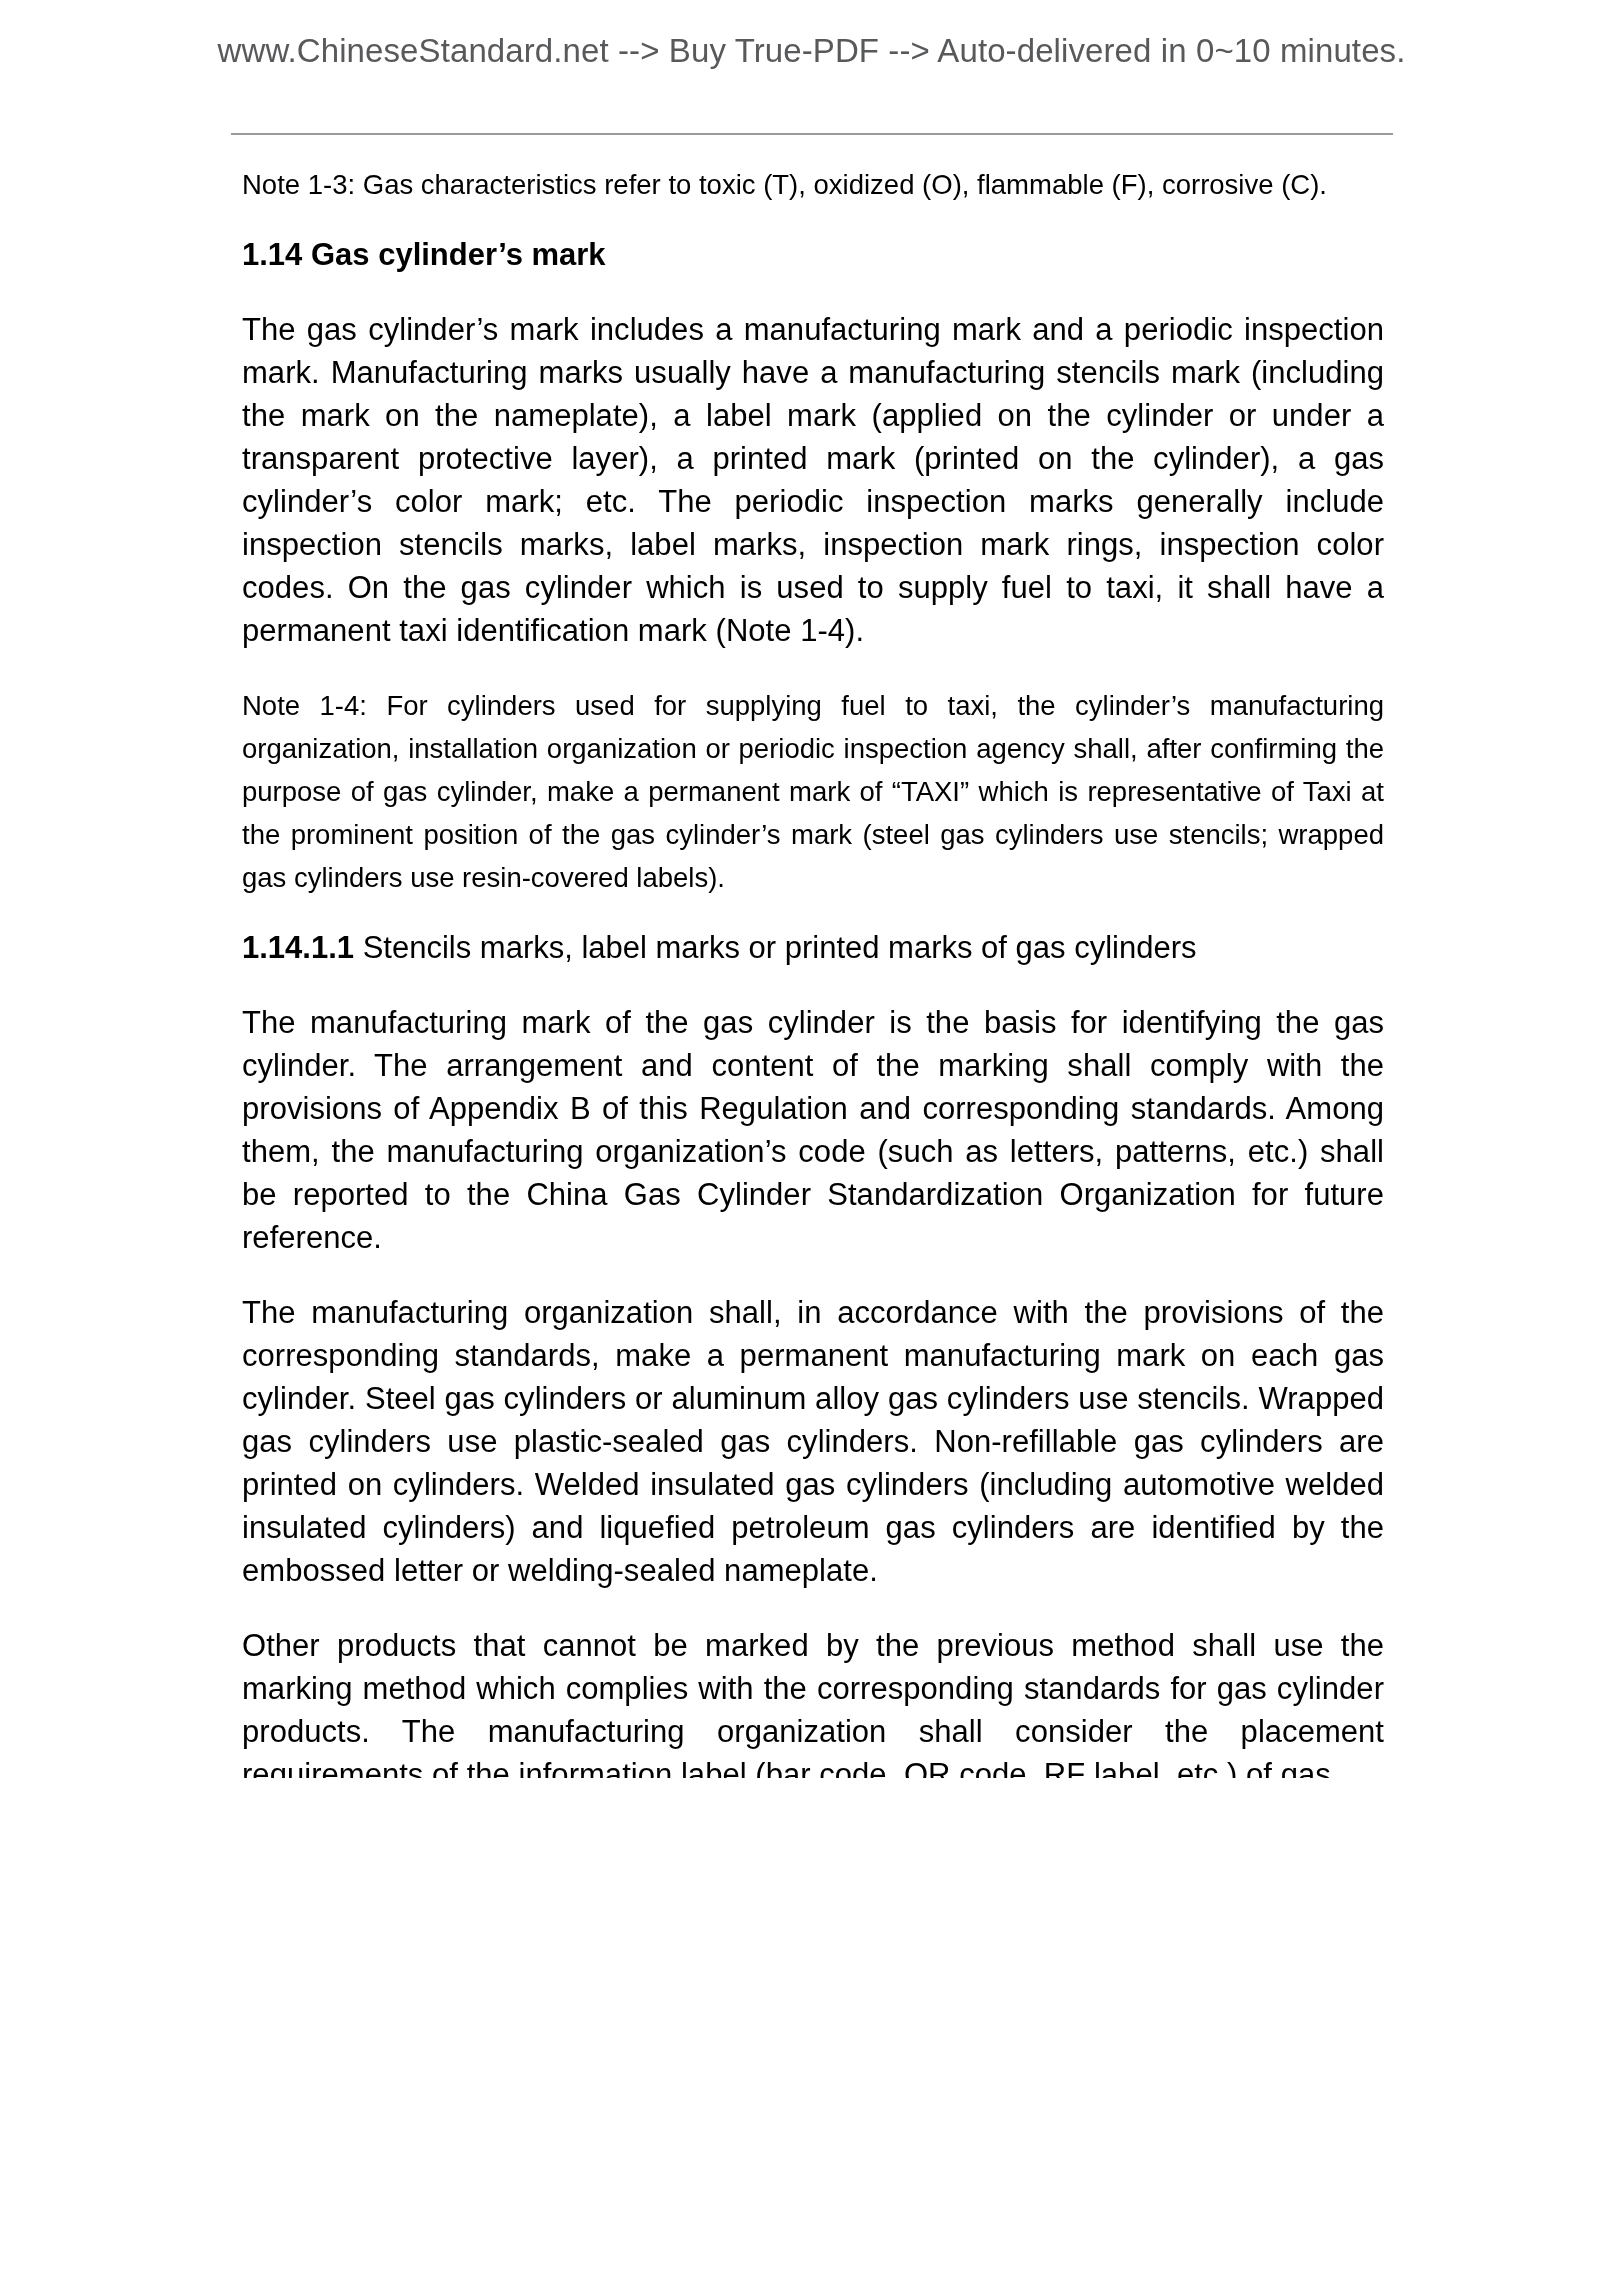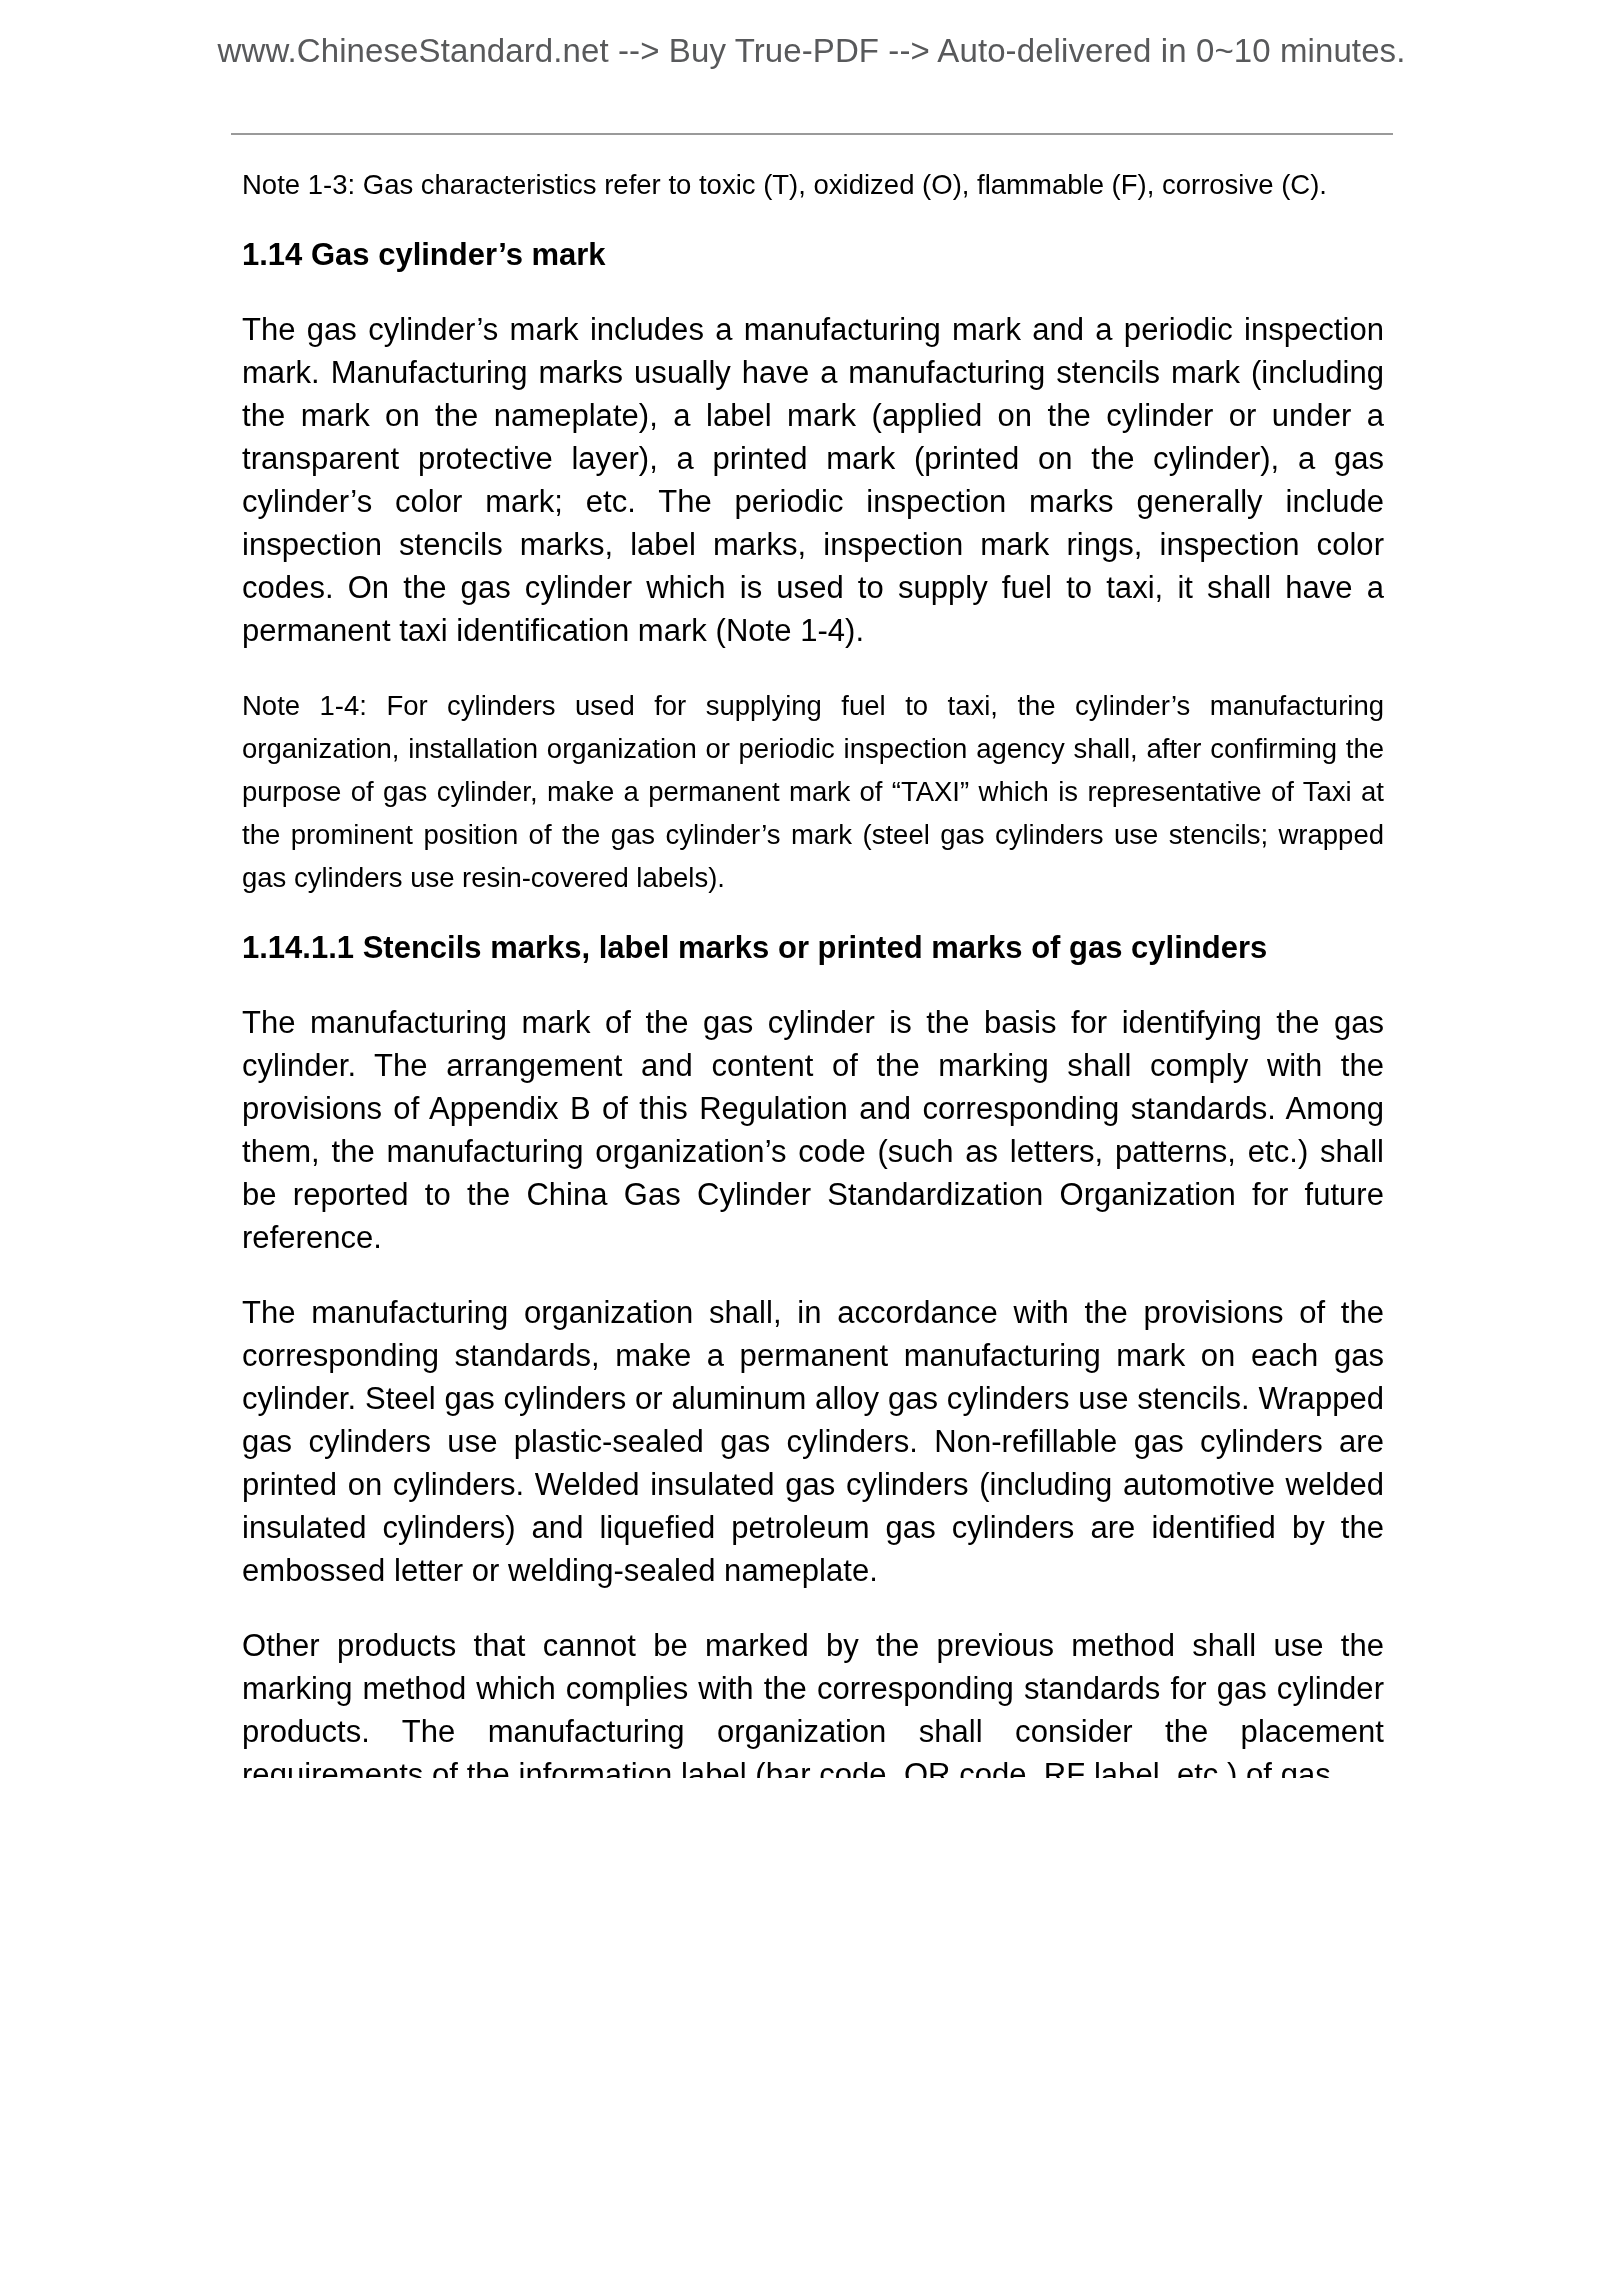--- a/index.html
+++ b/index.html
@@ -99,21 +99,21 @@
     color: #000000;
   }
 
   p.numbered-par {
     margin: 0 0 32px 0;
     font-size: 31px;
     line-height: 42px;
     color: #000000;
   }
   p.numbered-par .num { font-weight: bold; text-align: right; }
-  p.numbered-par .rest { font-weight: bold; }
+  p.numbered-par .rest { font-weight: normal; }
 
   
   .rule-bottom {
     position: absolute;
     top: 2123px;
     left: 231px;
     width: 1162px;
     height: 1.7px;
     background: #9a9a9a;
   }

